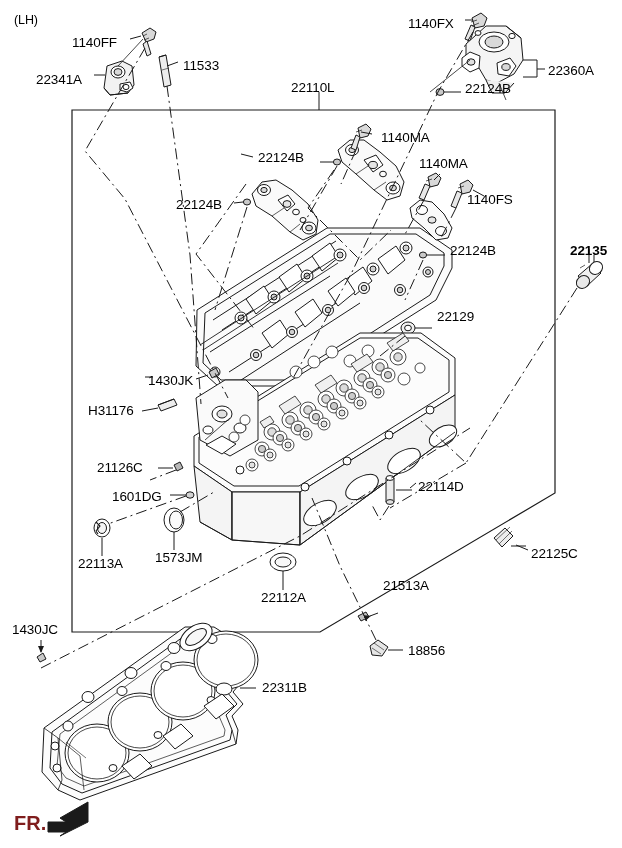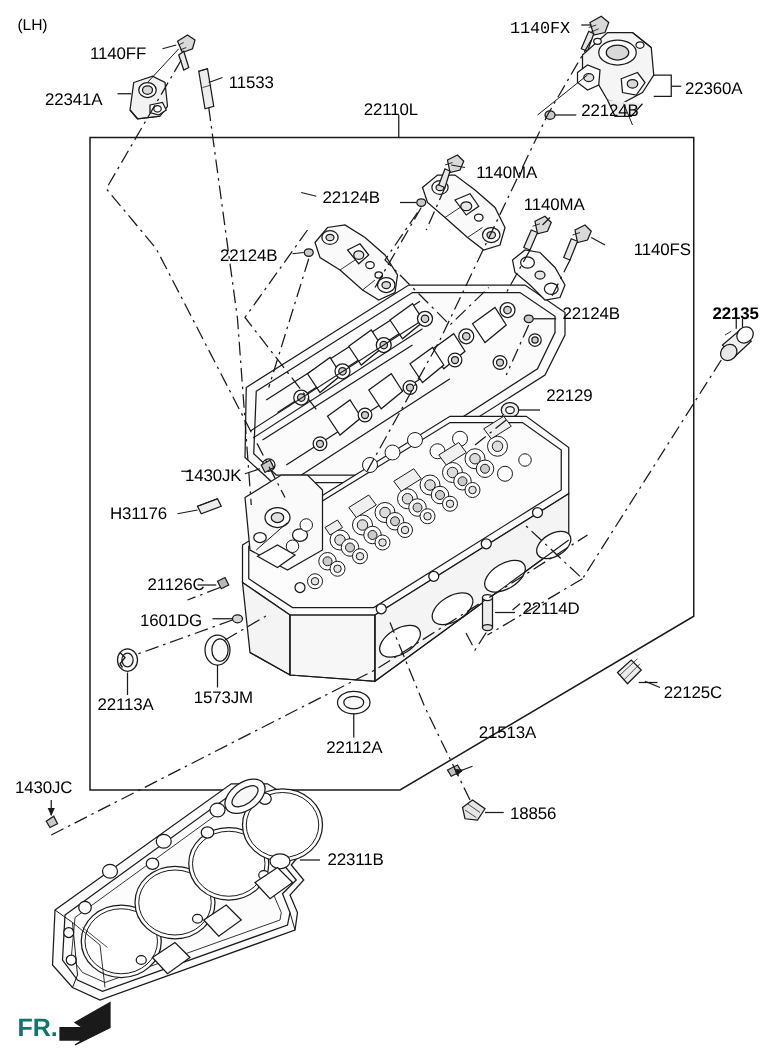--- a/index.html
+++ b/index.html
@@ -35,21 +35,21 @@
     line-height: 1;
   }
   .plabel.lh-tag {
     font-size: 12.5px;
   }
   .fr-text {
     position: absolute;
     font-family: "Liberation Sans", sans-serif;
     font-size: 20px;
     font-weight: bold;
-    color: #0f766e;
+    color: #7f1d1d;
     letter-spacing: 0px;
   }
 </style>
 </head>
 <body>
 
 <div id="diagram-root">
 
   <svg id="diagram-svg" viewBox="0 0 622 848" xmlns="http://www.w3.org/2000/svg">
     <defs>
@@ -529,47 +529,47 @@
   <div class="plabel lh-tag" style="left:14px; top:14px;">(LH)</div>
 
   <div class="plabel" style="left:72px; top:36px;">1140FF</div>
 
   <div class="plabel" style="left:183px; top:59px;">11533</div>
 
   <div class="plabel" style="left:36px; top:73px;">22341A</div>
 
   <div class="plabel" style="left:291px; top:81px;">22110L</div>
 
-  <div class="plabel" style="left:408px; top:17px;font-family:Liberation Mono, monospace;">1140FX</div>
+  <div class="plabel" style="left:408px; top:17px;">1140FX</div>
 
   <div class="plabel" style="left:548px; top:64px;">22360A</div>
 
   <div class="plabel" style="left:465px; top:82px;">22124B</div>
 
   <div class="plabel" style="left:258px; top:151px;">22124B</div>
 
   <div class="plabel" style="left:381px; top:131px;">1140MA</div>
 
   <div class="plabel" style="left:419px; top:157px;">1140MA</div>
 
   <div class="plabel" style="left:176px; top:198px;">22124B</div>
 
-  <div class="plabel" style="left:507px; top:193px;">1140FS</div>
+  <div class="plabel" style="left:467px; top:193px;">1140FS</div>
 
   <div class="plabel" style="left:450px; top:244px;">22124B</div>
 
   <div class="plabel" style="left:570px; top:244px;font-weight:bold;">22135</div>
 
   <div class="plabel" style="left:437px; top:310px;">22129</div>
 
   <div class="plabel" style="left:148px; top:374px;">1430JK</div>
 
   <div class="plabel" style="left:88px; top:404px;">H31176</div>
 
-  <div class="plabel" style="left:118px; top:461px;">21126C</div>
+  <div class="plabel" style="left:97px; top:461px;">21126C</div>
 
   <div class="plabel" style="left:112px; top:490px;">1601DG</div>
 
   <div class="plabel" style="left:418px; top:480px;">22114D</div>
 
   <div class="plabel" style="left:78px; top:557px;">22113A</div>
 
   <div class="plabel" style="left:155px; top:551px;">1573JM</div>
 
   <div class="plabel" style="left:531px; top:547px;">22125C</div>

